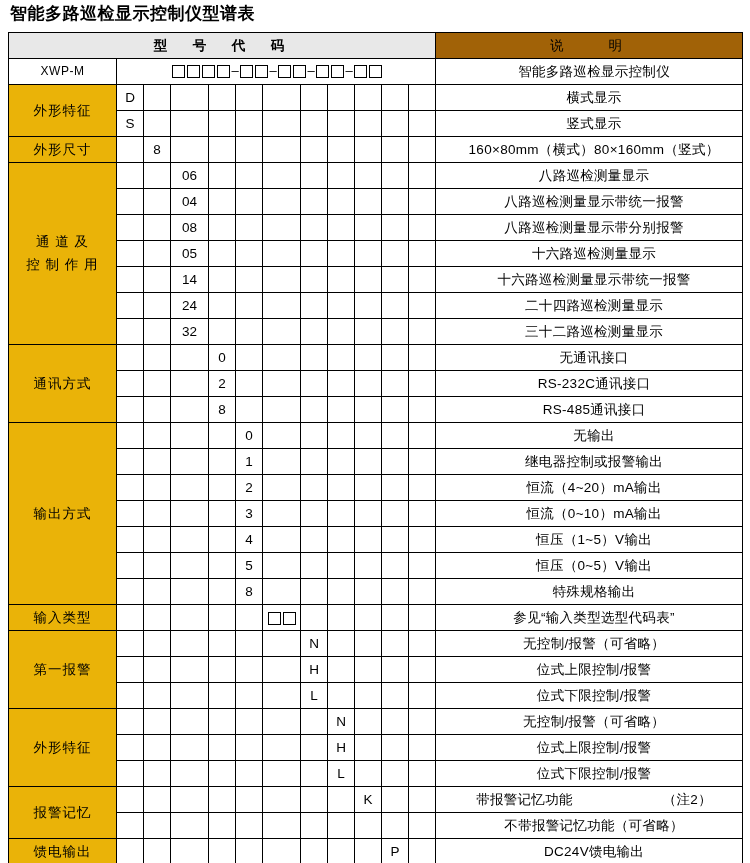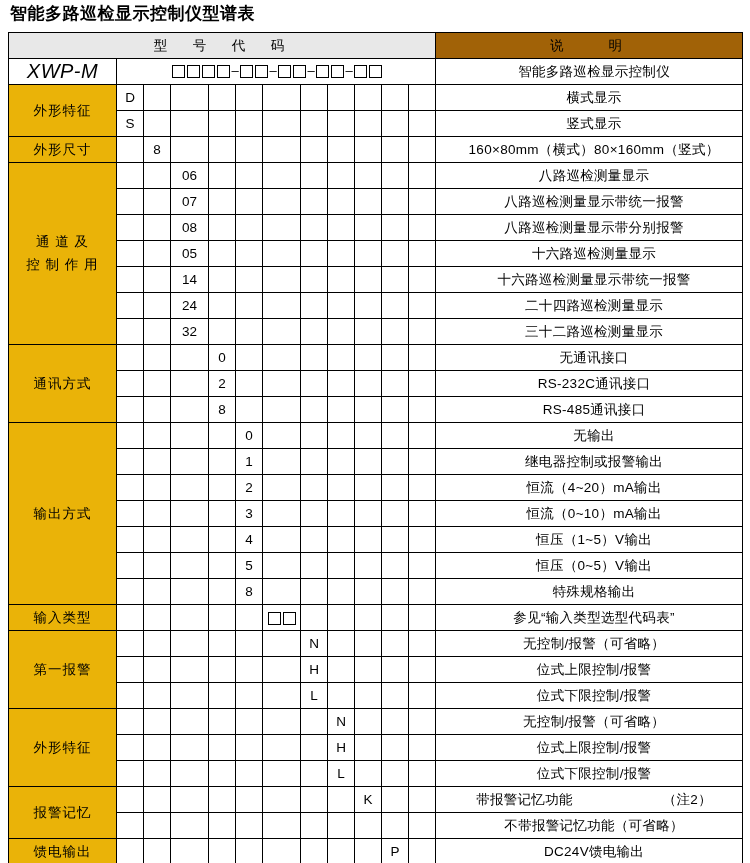--- a/index.html
+++ b/index.html
@@ -37,21 +37,21 @@
   table.spec td {
     border: 1px solid #000000;
     padding: 0;
     height: 25px;
     vertical-align: middle;
     text-align: center;
     line-height: 1.15;
   }
   .hdr {
     background: #e8e8e8;
-    font-weight: normal;
+    font-weight: bold;
     letter-spacing: 6px;
     font-size: 13.5px;
   }
   .hdr-desc {
     background: #a16207;
     letter-spacing: 6px;
     font-size: 13.5px;
   }
   .rowlabel {
     background: #eab308;
@@ -64,23 +64,22 @@
   .desc {
     text-align: left;
     padding-left: 10px !important;
     font-size: 13.5px;
     letter-spacing: 0.3px;
   }
   .code {
     font-size: 13.5px;
   }
   .model-cell {
-    font-size: 20px;
+    font-size: 12px;
     letter-spacing: 0.5px;
-    font-style: italic;
   }
   .boxrow {
     text-align: left;
     padding-left: 2px !important;
     white-space: nowrap;
     font-size: 13px;
   }
   .sq {
     display: inline-block;
     width: 11px;
@@ -202,21 +201,21 @@
       <td class="blank"></td>
       <td class="blank"></td>
       <td class="blank"></td>
       <td class="blank"></td>
       <td class="blank"></td>
       <td class="desc">八路巡检测量显示</td>
     </tr>
     <tr>
       <td class="blank"></td>
       <td class="blank"></td>
-      <td class="code">07</td>
+      <td class="code">04</td>
       <td class="blank"></td>
       <td class="blank"></td>
       <td class="blank"></td>
       <td class="blank"></td>
       <td class="blank"></td>
       <td class="blank"></td>
       <td class="blank"></td>
       <td class="blank"></td>
       <td class="desc">八路巡检测量显示带统一报警</td>
     </tr>

